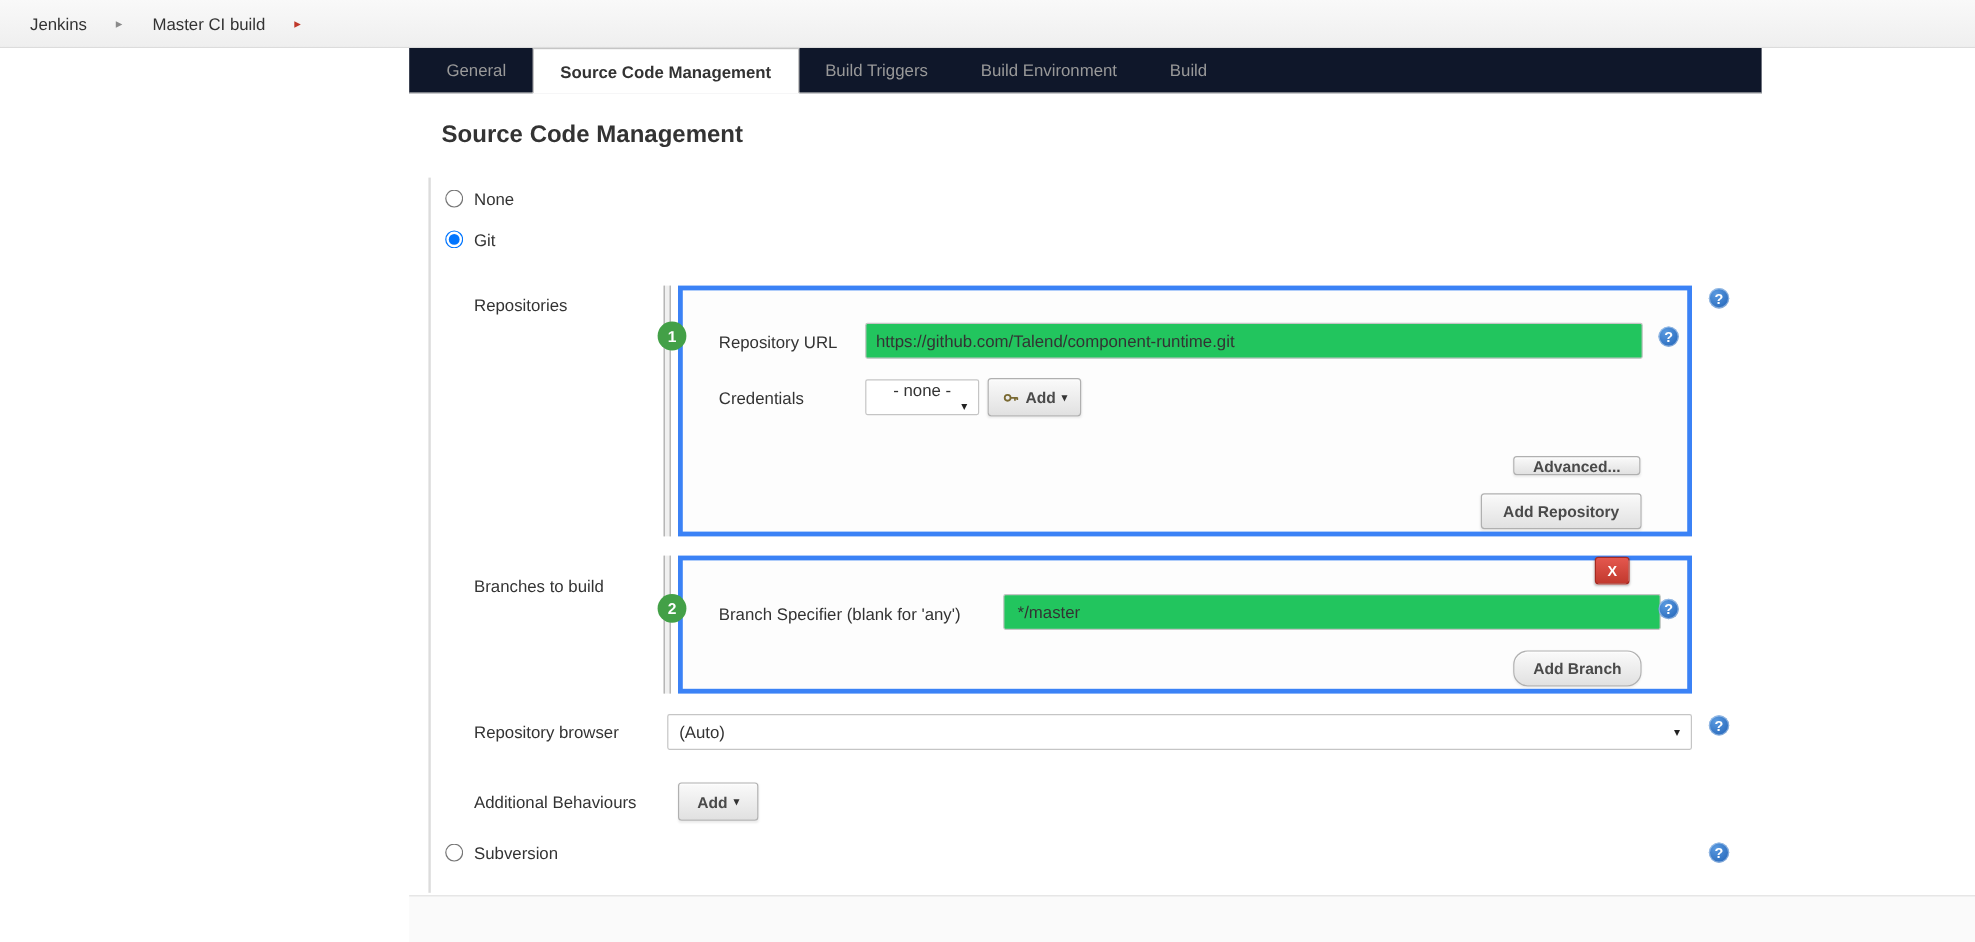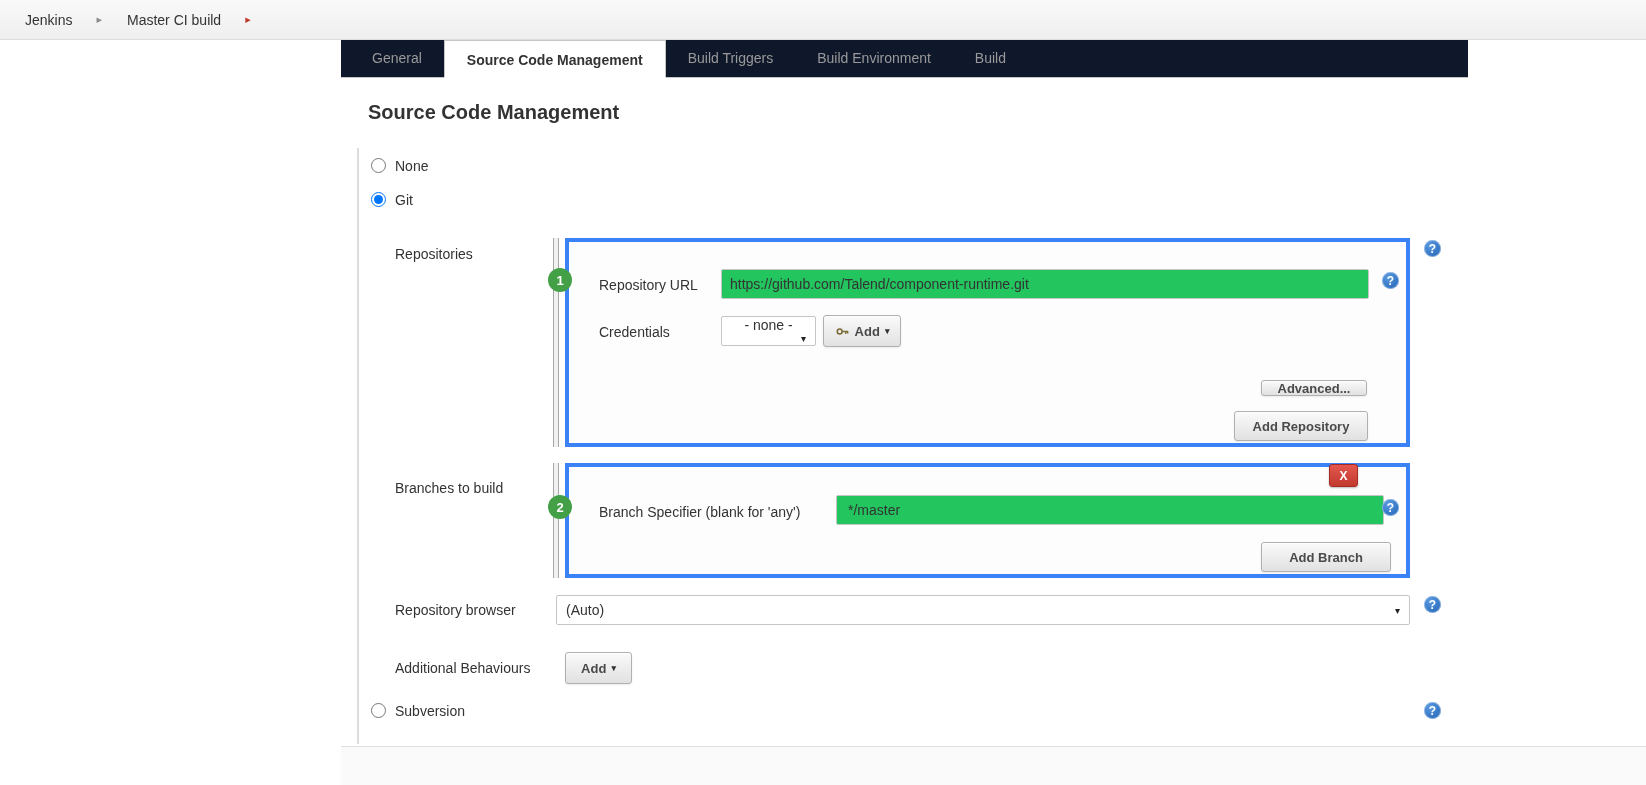--- a/index.html
+++ b/index.html
@@ -180,21 +180,21 @@
     <div class="drag-handle" style="left:212px; top:385px; height:115px;"></div>
 
     <div class="panel" style="left:224px; top:385px; width:845px; height:115px;">
 
       <button class="delete-btn" style="left:760px; top:-3px;">X</button>
 
       <div class="form-label" style="left:30px; top:37px;">Branch Specifier (blank for 'any')</div>
       <input class="text-input" style="left: 267px; top: 28px; width: 548px; padding-left: 11px;" value="*/master">
       <div class="help-icon" style="left:813px; top:32px;">?</div>
 
-      <button class="btn" style="left:692px; top:75px; width:130px; height:30px;">
+      <button class="btn" style="left:692px; top:75px; width:107px; height:30px;border-radius:12px;">
         <span>Add Branch</span>
       </button>
     </div>
 
     <div class="step-badge" style="left:207px; top:417px;">2</div>
 
     <div class="form-label" style="left:54px; top:524px;">Repository browser</div>
     <div class="select" style="left:215px; top:517px; width:854px;">
       <span>(Auto)</span>
       <span class="caret">▾</span>

